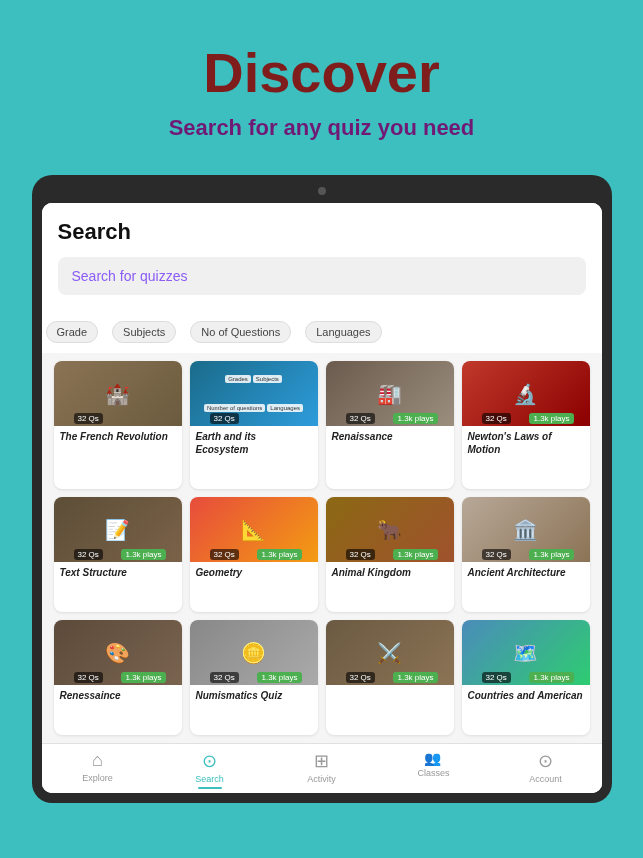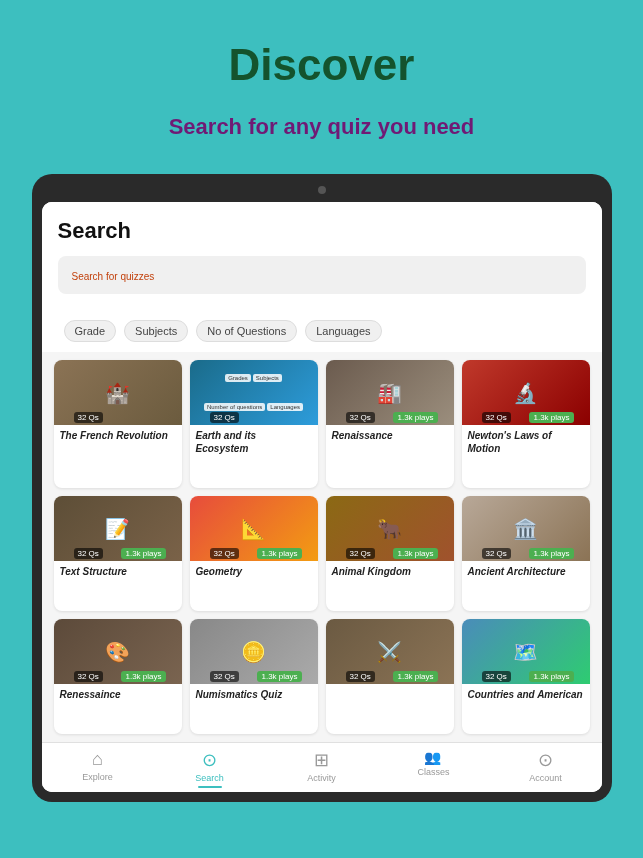--- a/index.html
+++ b/index.html
@@ -15,24 +15,24 @@
     }
 
     
     .hero {
       width: 100%;
       padding: 40px 20px 20px;
       text-align: center;
       background: #3DBFBF;
     }
     .hero-title {
-      font-size: 44px;
+      font-size: 56px;
       font-weight: 800;
-      color: #14532d;
-      margin-bottom: 24px;
+      color: #7f1d1d;
+      margin-bottom: 10px;
     }
     .hero-subtitle {
       font-size: 22px;
       font-weight: 600;
       color: #701a75;
     }
 
     
     .tablet-frame {
       width: 580px;
@@ -77,29 +77,29 @@
       color: #111;
       margin-bottom: 12px;
     }
     .search-input-container {
       background: #f0f0f0;
       border-radius: 8px;
       padding: 10px 14px;
       margin-bottom: 10px;
     }
     .search-input-placeholder {
-      color: #c2410c;
-      font-size: 10px;
+      color: #8b5cf6;
+      font-size: 14px;
       text-align: right;
     }
 
     .filter-bar {
       display: flex;
-      gap: 8px;
-      padding: 6px 22px 10px;
+      gap: 14px;
+      padding: 6px 4px 10px;
       background: white;
     }
     .filter-chip {
       background: #f0f0f0;
       border: 1px solid #ddd;
       border-radius: 20px;
       padding: 4px 10px;
       font-size: 11px;
       color: #444;
       cursor: pointer;

